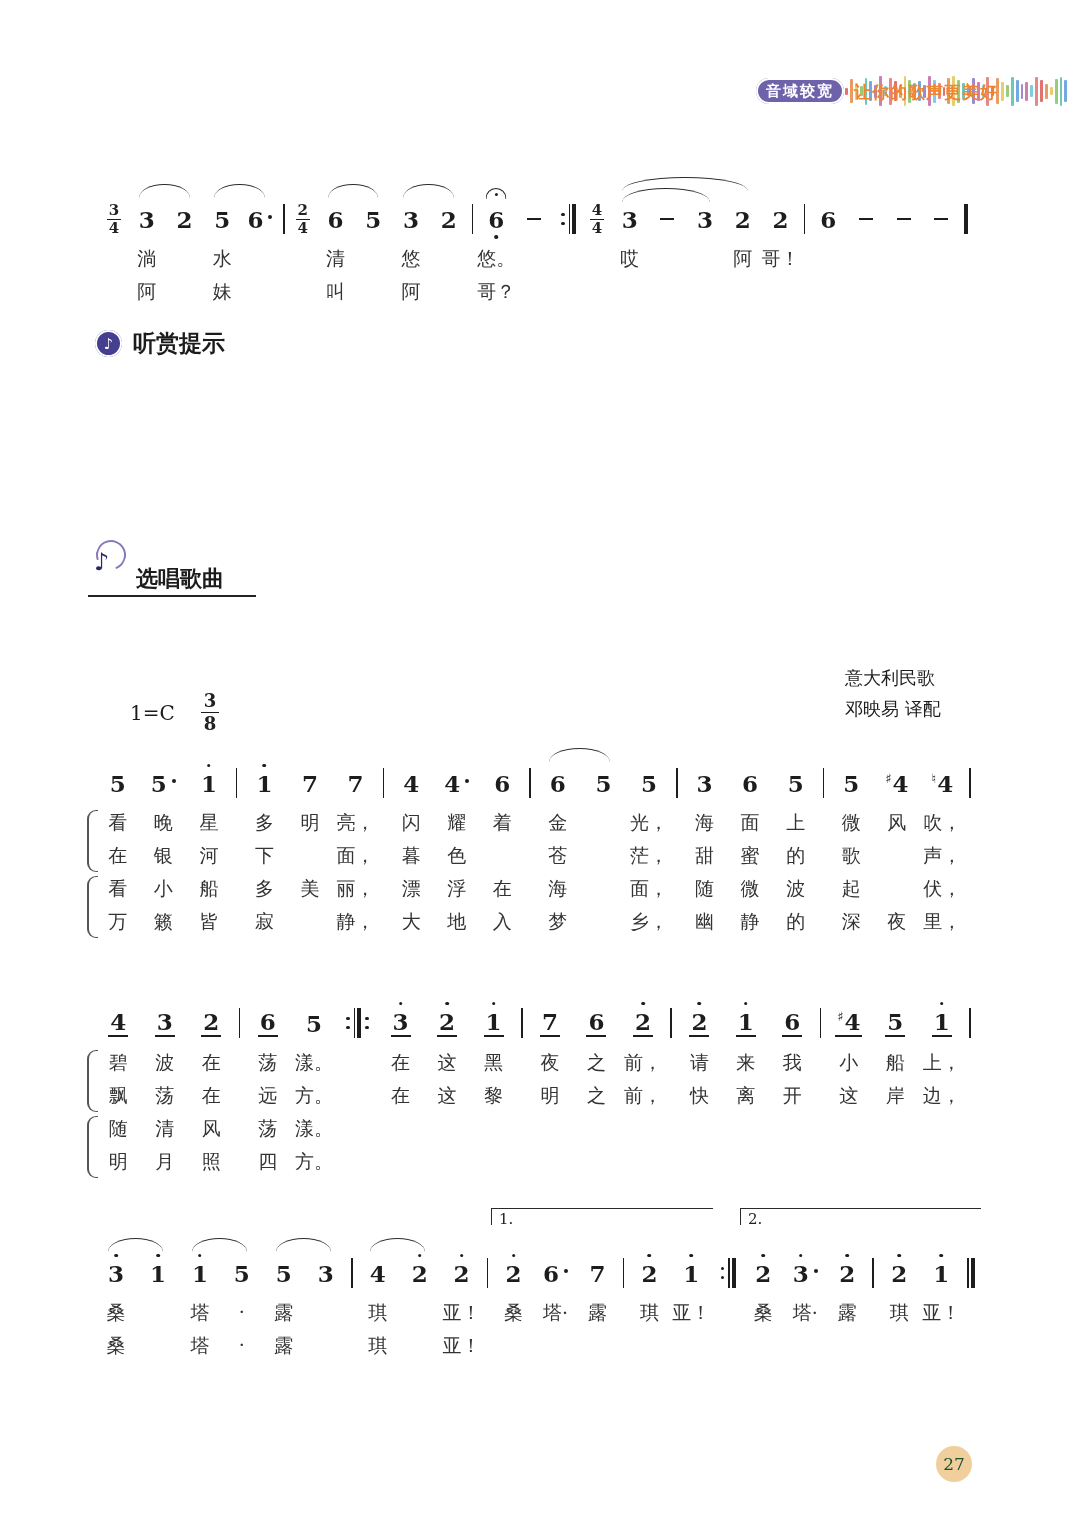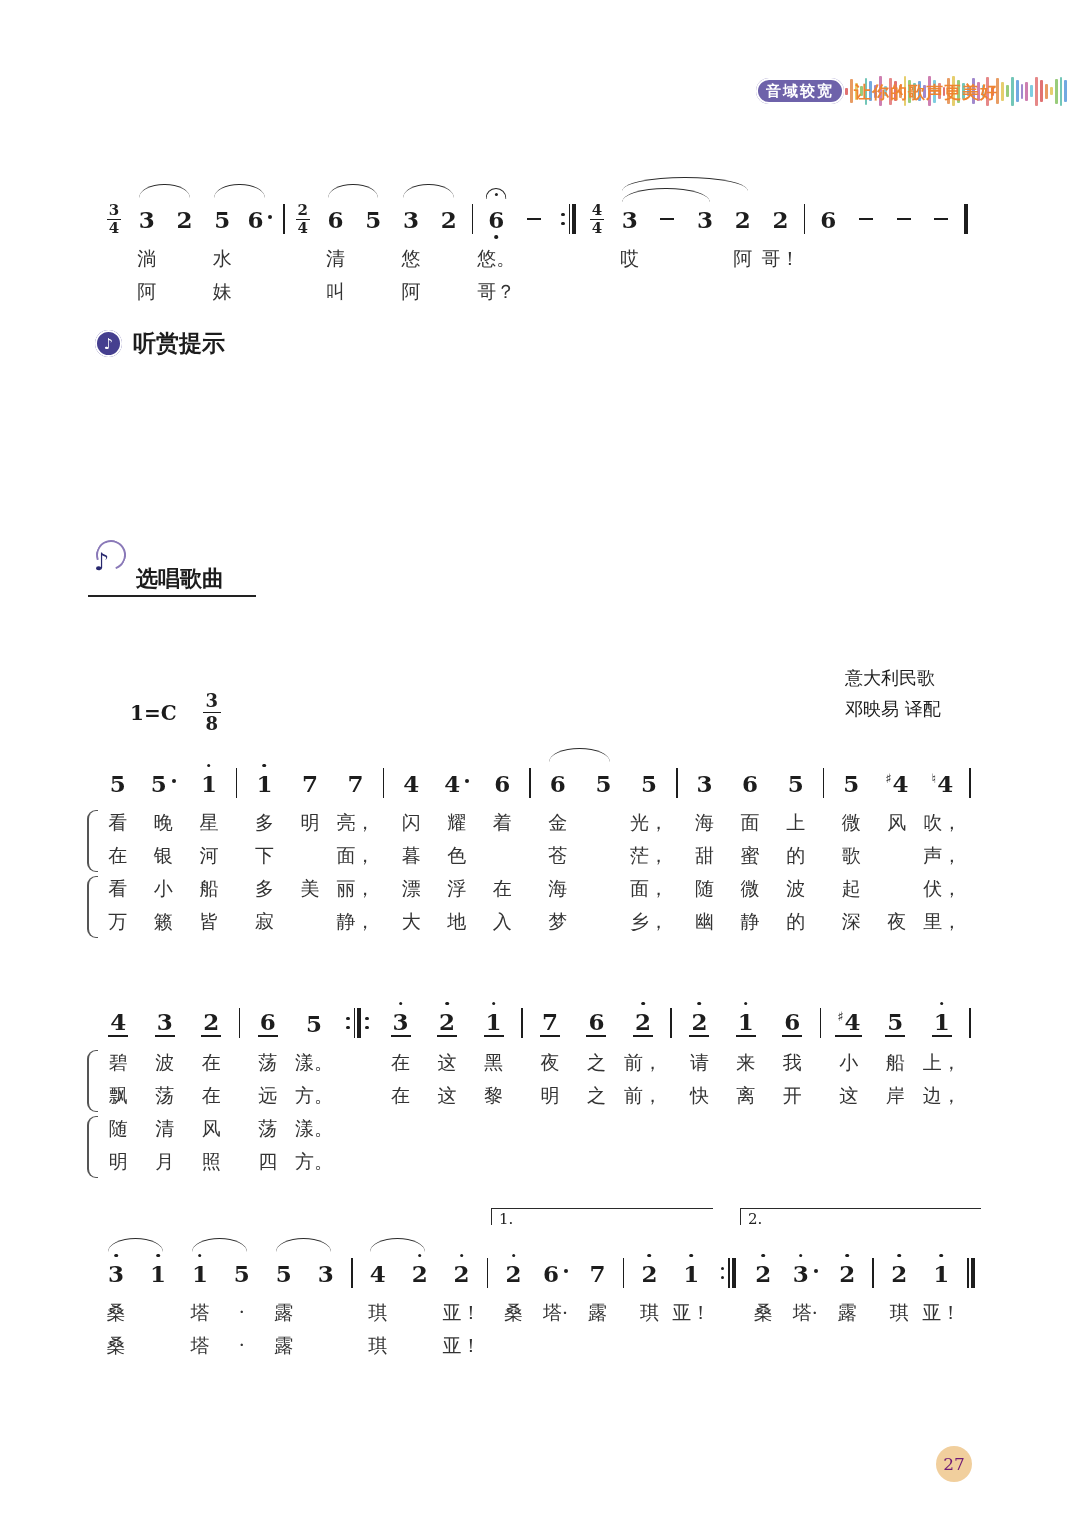--- a/index.html
+++ b/index.html
@@ -75,27 +75,27 @@
       border:2.4px solid #8a79b8;border-bottom-color:transparent;transform:rotate(25deg);}
   #optional-icon .note-glyph{position:absolute;left:2px;top:8px;font-size:24px;color:#28286e;font-family:"DejaVu Sans",sans-serif;}
   #optional-title{position:absolute;left:46px;top:12px;font-family:"Liberation Sans",sans-serif;
       font-size:22px;font-weight:bold;color:#1c1c1c;margin-top:12px;}
   #optional-underline{position:absolute;left:88px;top:595px;width:168px;border-bottom:2px solid #222;}
 
   #song-title{position:absolute;left:0;top:614px;width:1080px;text-align:center;
       font-family:"Liberation Sans",sans-serif;font-size:30px;font-weight:bold;letter-spacing:7px;}
   #credits{position:absolute;left:845px;top:662px;font-size:18px;line-height:31px;color:#1e1e1e;}
   #key-block{position:absolute;left:130px;top:692px;display:flex;align-items:center;gap:26px;}
-  #key-sig{font-size:20px;color:#1b1b1b;font-weight:bold;}
+  #key-sig{font-size:20px;color:#1b1b1b;}
   #meter{display:flex;flex-direction:column;align-items:center;line-height:1;}
   #meter b{font-size:18px;font-weight:bold;padding:0 3px;}
   #meter b:first-child{border-bottom:1.8px solid #1b1b1b;padding-bottom:2px;margin-bottom:2px;}
 
   #page-num{position:absolute;left:936px;top:1446px;width:36px;height:36px;border-radius:50%;
-      display:flex;align-items:center;justify-content:center;font-size:17px;color:#701a75;}
+      display:flex;align-items:center;justify-content:center;font-size:17px;color:#14532d;}
 </style>
 </head>
 <body>
 
 <div id="page">
 
   <div id="header-bar">
     <div id="equalizer">
         <span class="eq-bar" style="height: 7px; background: rgb(217, 79, 79);"></span>
         <span class="eq-bar" style="height: 24px; background: rgb(226, 131, 60);"></span>

